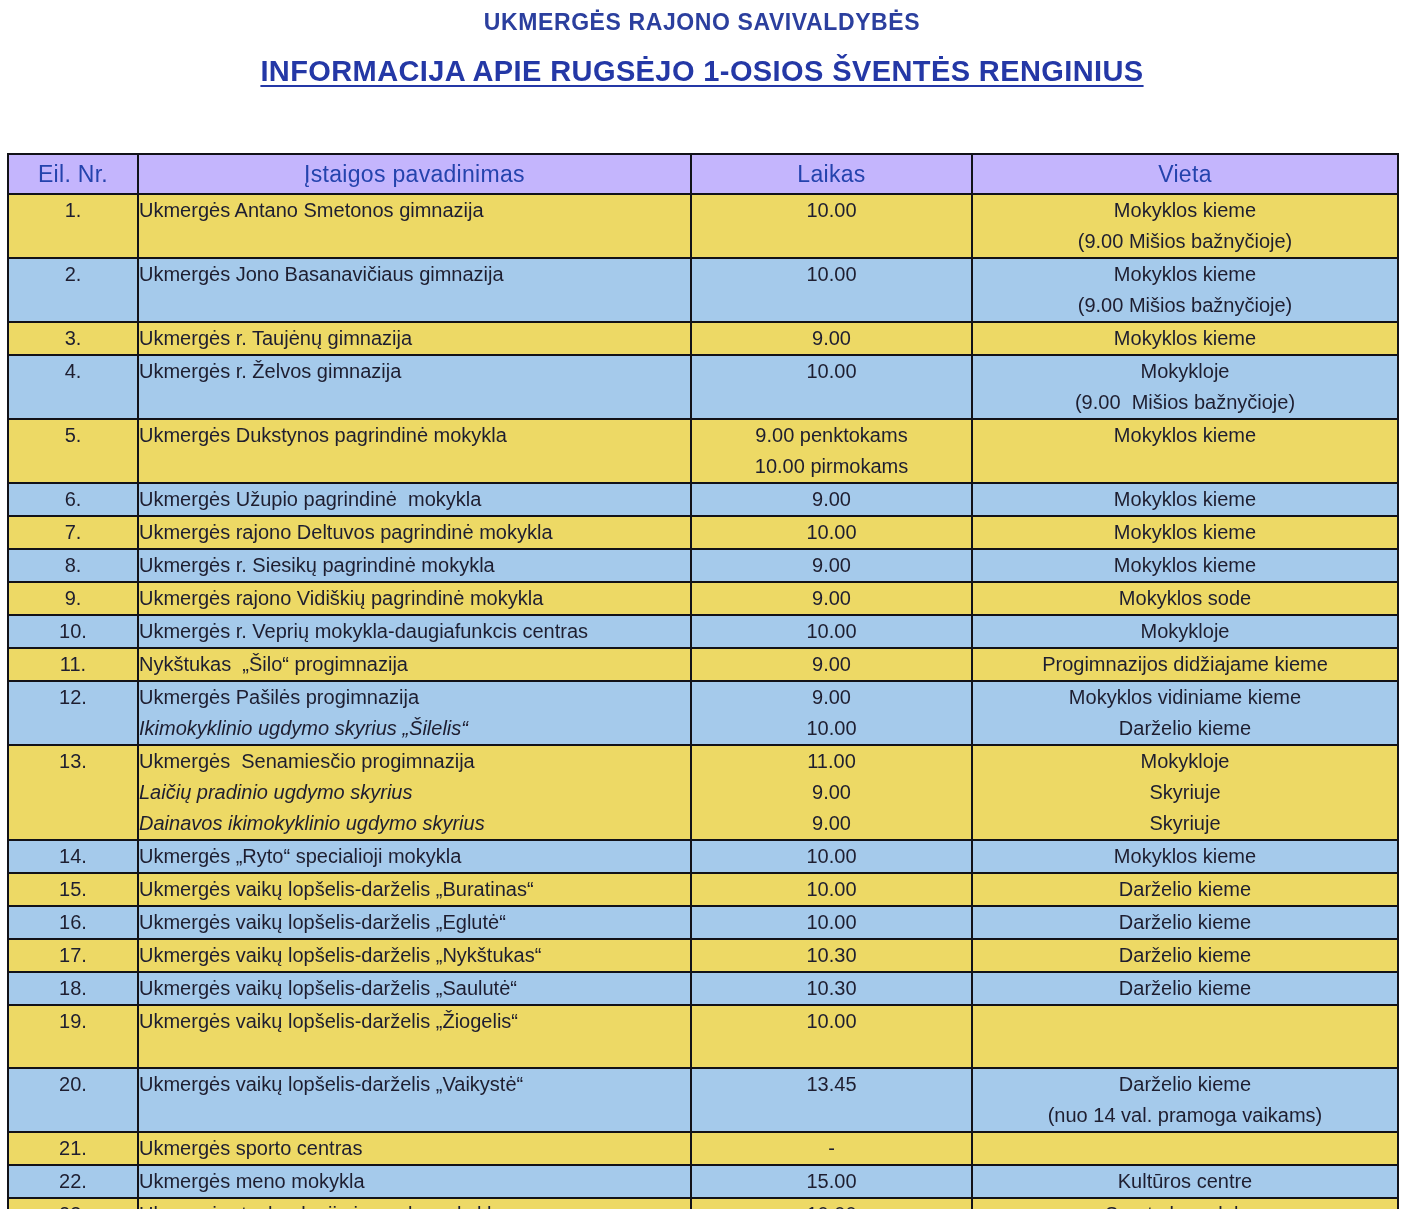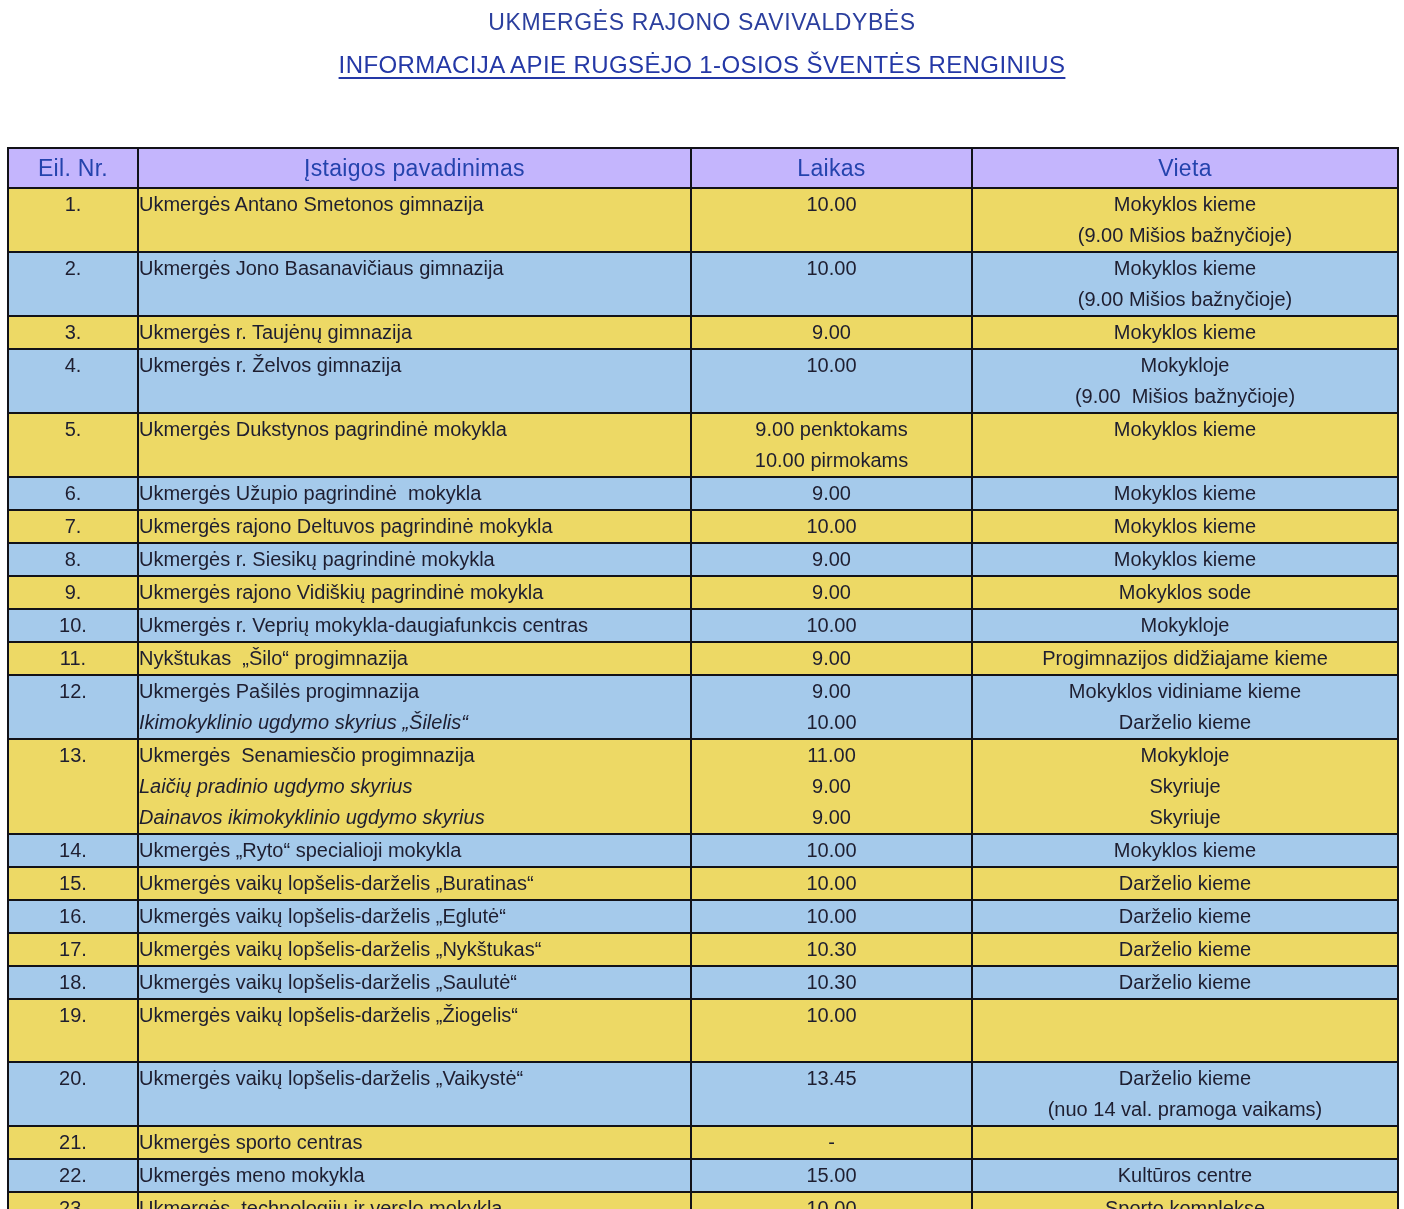--- a/index.html
+++ b/index.html
@@ -14,34 +14,34 @@
     background: #ffffff;
     position: relative;
   }
   .titles {
     text-align: center;
     padding-top: 7px;
   }
   .doc-title {
     color: #2b3f9e;
     font-size: 23px;
-    font-weight: 400;
+    font-weight: 700;
     letter-spacing: 0.6px;
     line-height: 30px;
   }
   .doc-subtitle {
     color: #2438a6;
-    font-size: 24px;
-    font-weight: 400;
+    font-size: 29px;
+    font-weight: 700;
     letter-spacing: 0.4px;
     line-height: 36px;
     text-decoration: underline;
     text-decoration-thickness: 2px;
     text-underline-offset: 4px;
-    margin-top: 10px;
+    margin-top: 16px;
   }
   table.events {
     border-collapse: collapse;
     table-layout: fixed;
     width: 1390px;
     margin: 64px 7px 0 7px;
   }
   table.events th, table.events td {
     border: 2px solid #121218;
     padding: 0;

